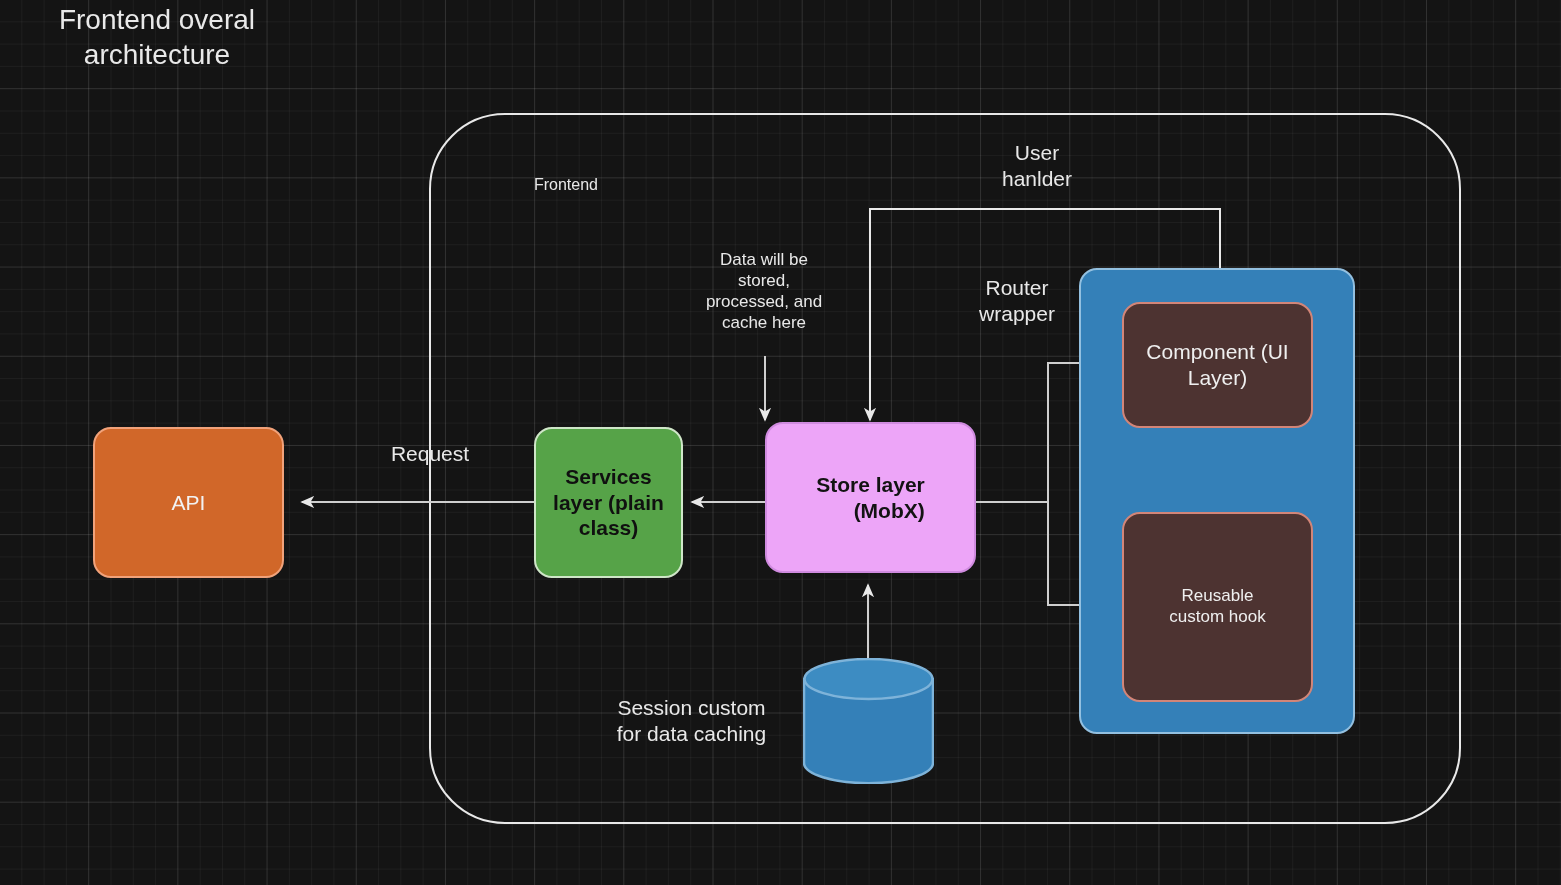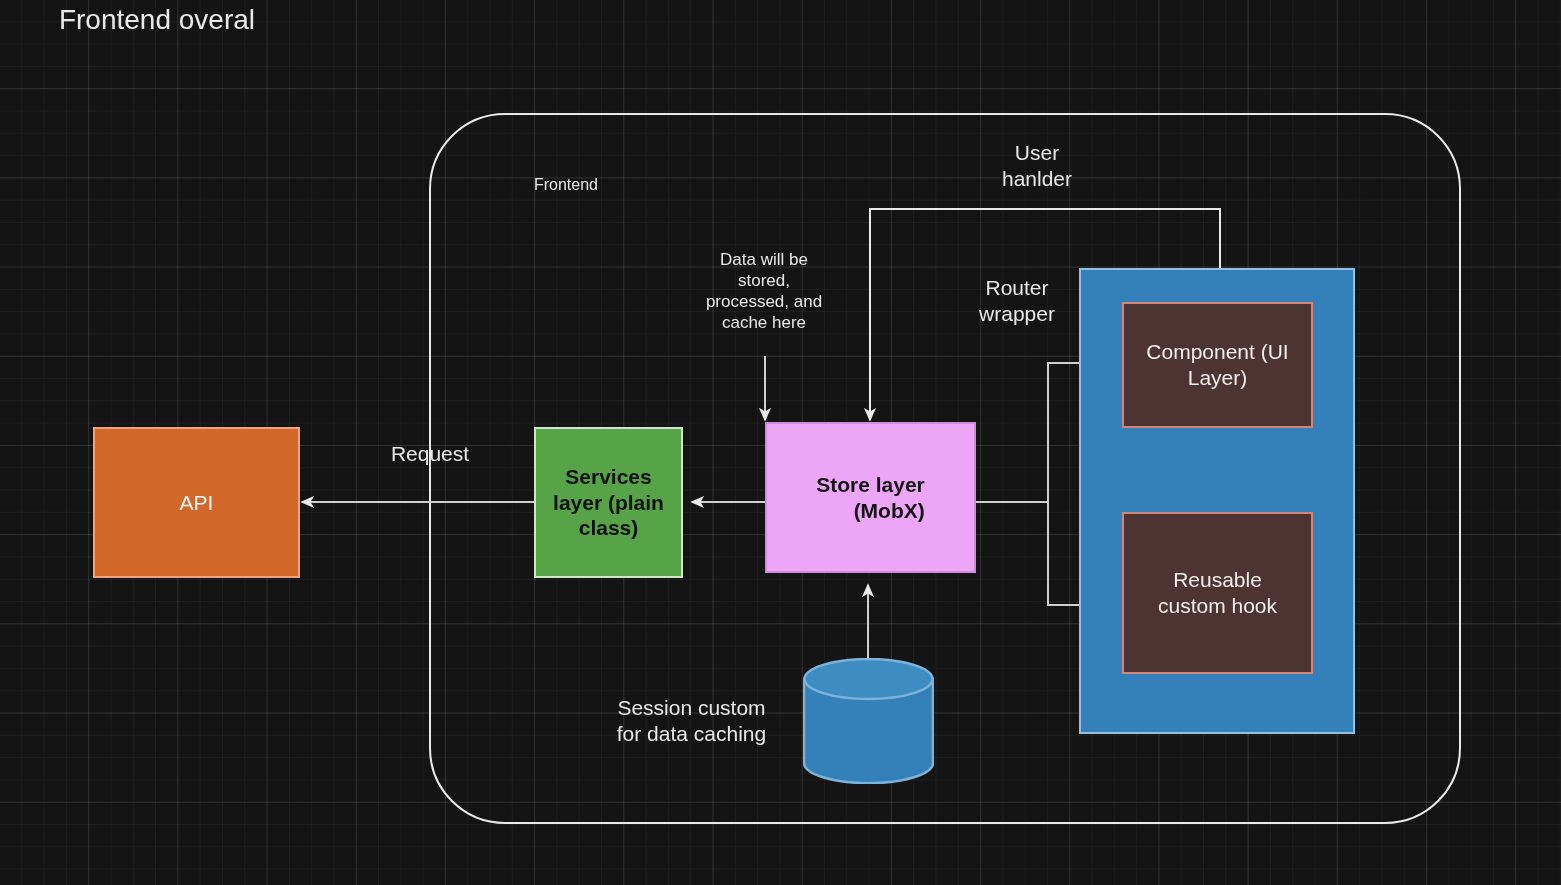--- a/index.html
+++ b/index.html
@@ -31,20 +31,21 @@
     pointer-events: none;
   }
   .node {
     position: absolute;
     box-sizing: border-box;
     display: flex;
     align-items: center;
     justify-content: center;
     text-align: center;
     line-height: 1.22;
+    border-radius: 18px;
   }
   .label {
     position: absolute;
     text-align: center;
     line-height: 1.24;
     color: #e8e8e8;
   }
 
   
   #title {
@@ -67,21 +68,21 @@
   }
   #frontend-label {
     left: 497px; top: 175px;
     width: 138px;
     font-size: 16px;
   }
 
   
   #api-box {
     left: 93px; top: 427px;
-    width: 207px; height: 151px;
+    width: 191px; height: 151px;
     background: #d16729;
     border: 2px solid #f1a27a;
     color: #f2f2f2;
     font-size: 21px;
   }
 
   
   #services-box {
     left: 534px; top: 427px;
     width: 149px; height: 151px;
@@ -119,25 +120,25 @@
     width: 191px; height: 126px;
     background: #4d3331;
     border: 2px solid #d28578;
     color: #efefef;
     font-size: 21px;
   }
 
   
   #hook-box {
     left: 1122px; top: 512px;
-    width: 191px; height: 162px;
+    width: 191px; height: 190px;
     background: #4d3331;
     border: 2px solid #d28578;
     color: #efefef;
-    font-size: 21px;
+    font-size: 17px;
   }
 
   
   #user-handler-label { left: 947px; top: 140px; width: 180px; font-size: 21px; }
   #router-wrapper-label { left: 942px; top: 275px; width: 150px; font-size: 21px; }
   #data-note-label { left: 685px; top: 249px; width: 158px; font-size: 17px; }
   #request-label { left: 352px; top: 441px; width: 156px; font-size: 21px; }
   #session-label { left: 588px; top: 695px; width: 207px; font-size: 21px; text-align: center; }
 
   
@@ -147,20 +148,21 @@
     width: 131px; height: 126px;
   }
 </style>
 </head>
 <body>
 
 <div id="canvas">
 
   <div class="label" id="title">
     <div>Frontend overal</div>
+    <div>architecture</div>
   </div>
 
   <div id="frontend-container"></div>
   <div class="label" id="frontend-label">Frontend</div>
 
   <svg class="svg-layer" viewBox="0 0 1561 885">
     <defs>
       <marker id="arrow" viewBox="0 0 12 12" refX="10.5" refY="6" markerWidth="7" markerHeight="7" orient="auto-start-reverse">
         <path d="M 0 0.8 L 12 6 L 0 11.2 L 3.2 6 Z" fill="#e9e9e9"></path>
       </marker>

